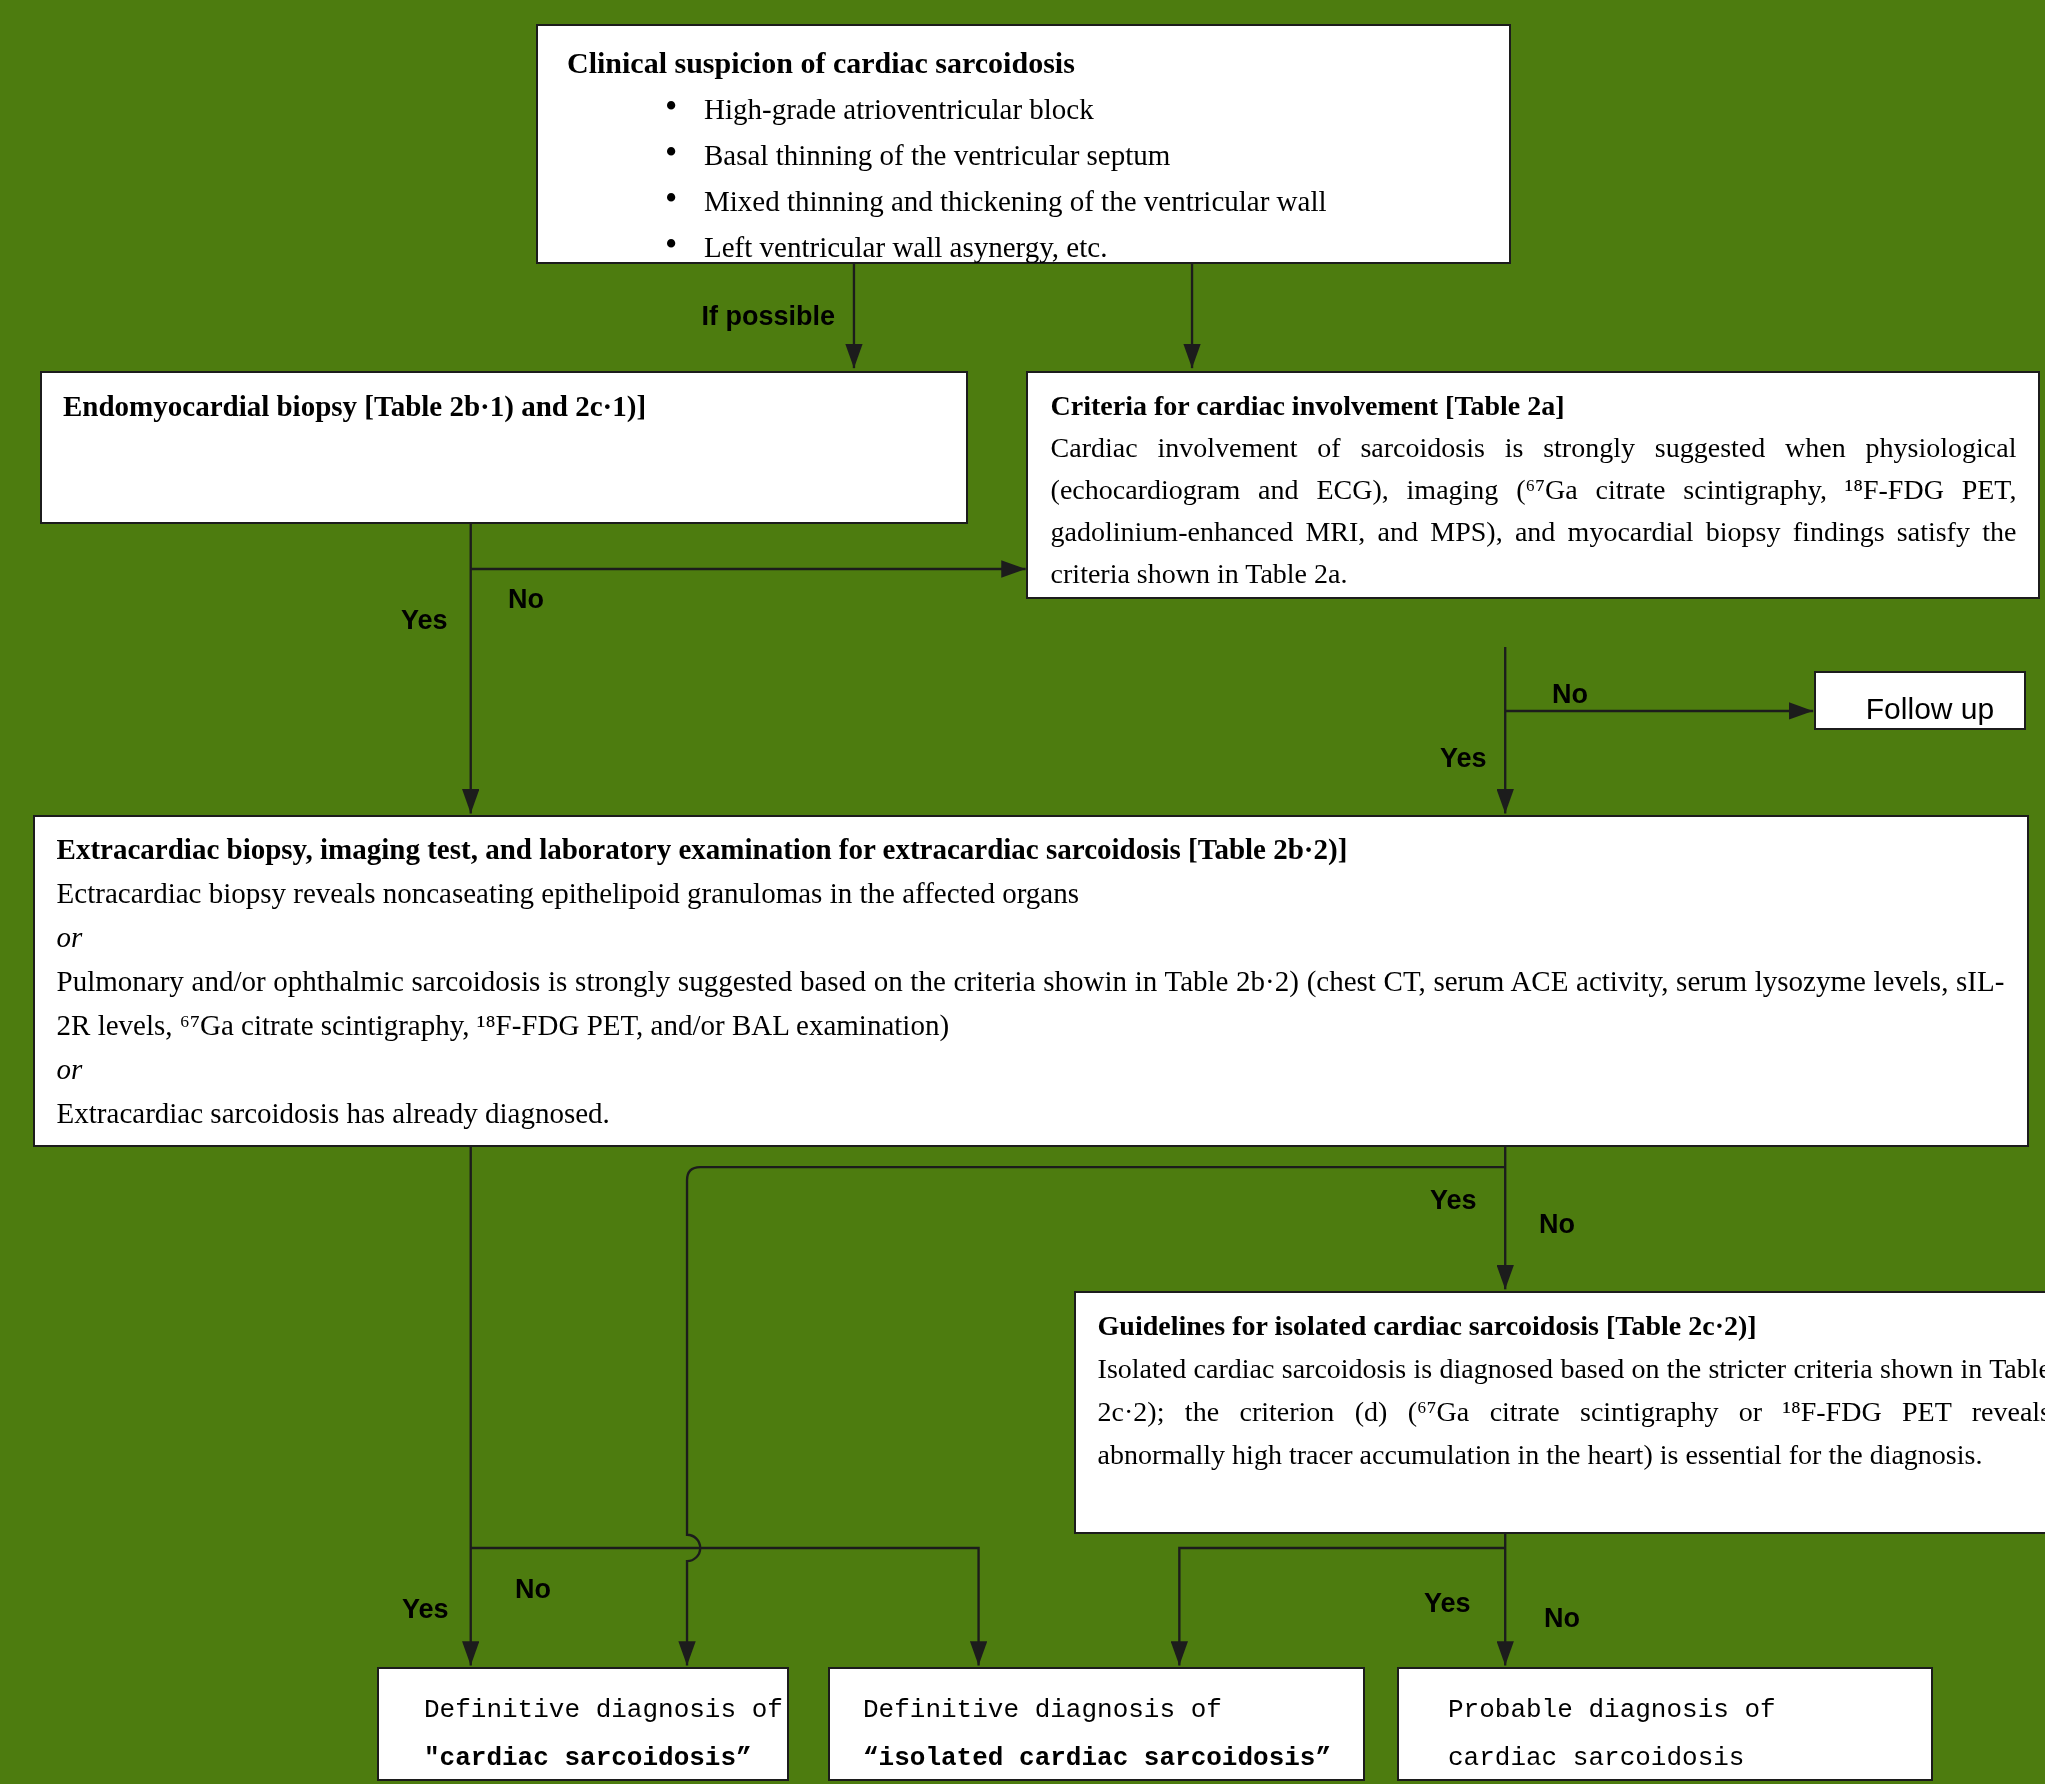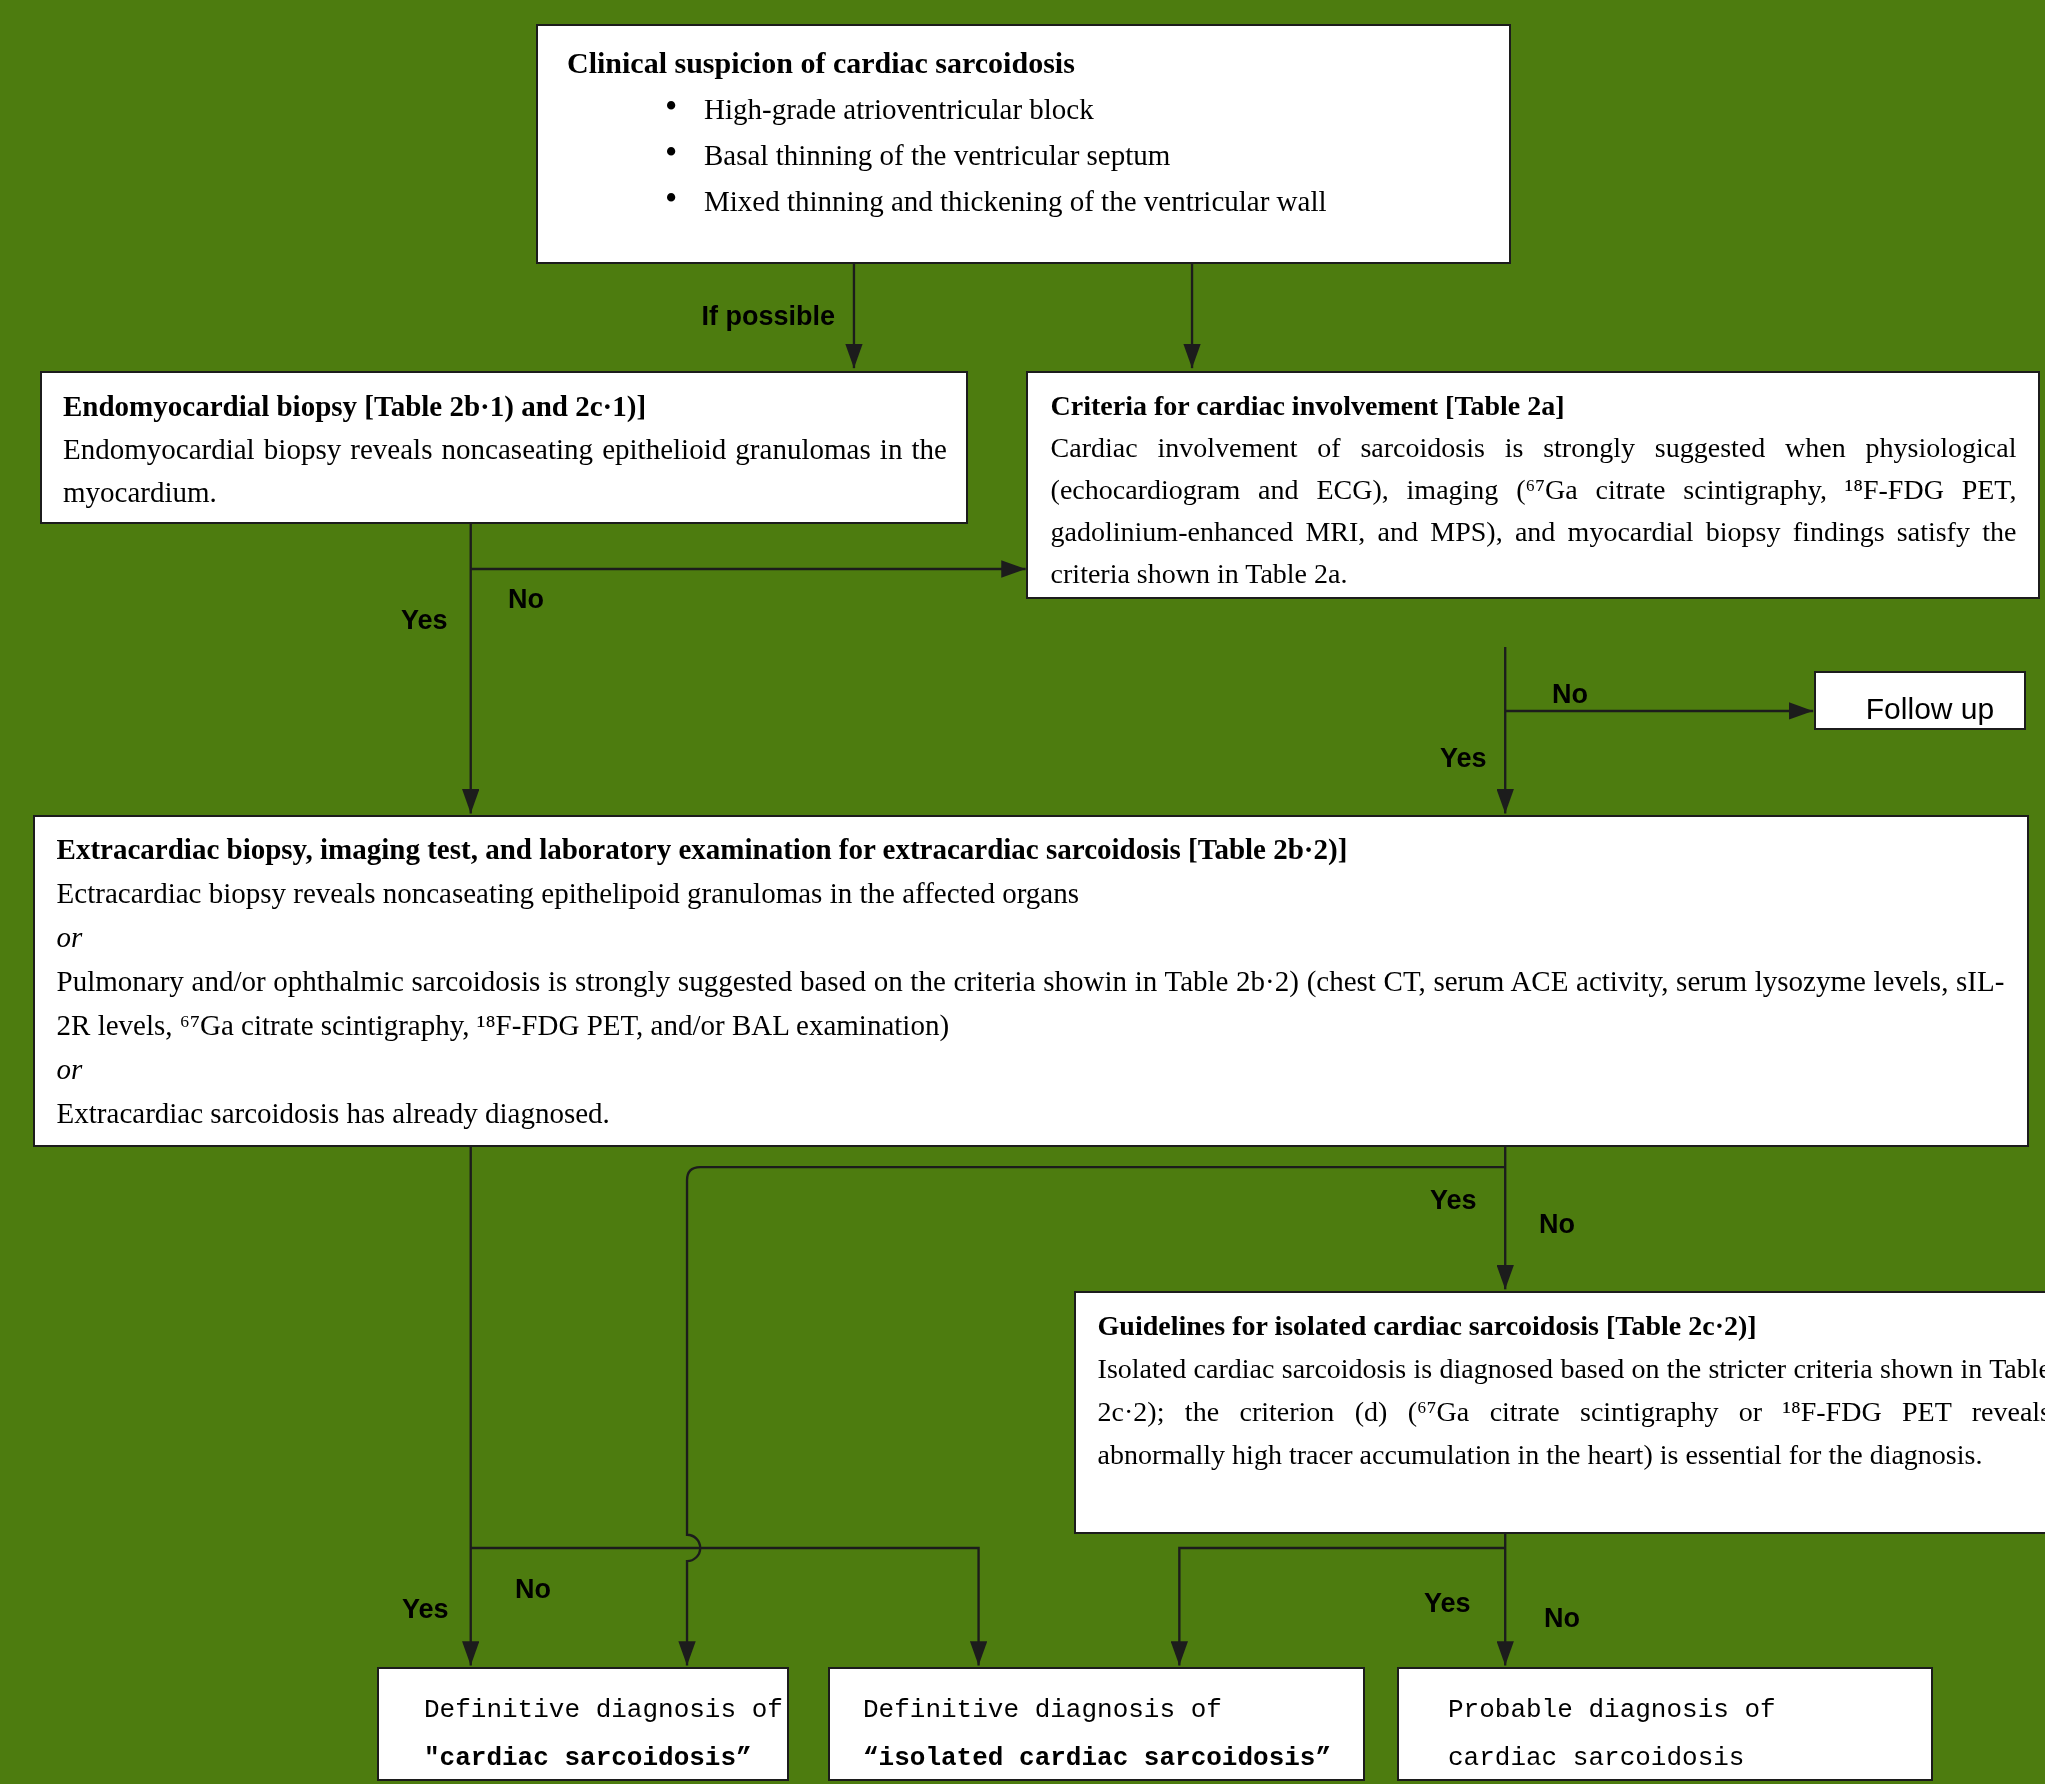--- a/index.html
+++ b/index.html
@@ -103,26 +103,26 @@
     <path d="M3200,3261 L3200,3542" marker-end="url(#arw)"></path>
     <path d="M3200,3292 L2507,3292 L2507,3542" marker-end="url(#arw)"></path>
   </svg>
 
   <div class="box serif-box" id="clinical-box">
     <div class="title">Clinical suspicion of cardiac sarcoidosis</div>
     <ul>
       <li>High-grade atrioventricular block</li>
       <li>Basal thinning of the ventricular septum</li>
       <li>Mixed thinning and thickening of the ventricular wall</li>
+      <li>Left ventricular wall asynergy, etc.</li>
     </ul>
   </div>
 
   <div class="box serif-box" id="endo-box">
     <div class="title">Endomyocardial biopsy [Table 2b·1) and 2c·1)]</div>
-    <div class="justify">Endomyocardial biopsy reveals noncaseating epithelioid granulomas in the myocardium.</div>
   </div>
 
   <div class="box serif-box" id="criteria-box">
     <div class="title">Criteria for cardiac involvement [Table 2a]</div>
     <div class="justify">Cardiac involvement of sarcoidosis is strongly suggested when physiological (echocardiogram and ECG), imaging (⁶⁷Ga citrate scintigraphy, ¹⁸F-FDG PET, gadolinium-enhanced MRI, and MPS), and myocardial biopsy findings satisfy the criteria shown in Table 2a.</div>
   </div>
 
   <div class="box" id="followup-box">
     <span>Follow up</span>
   </div>

